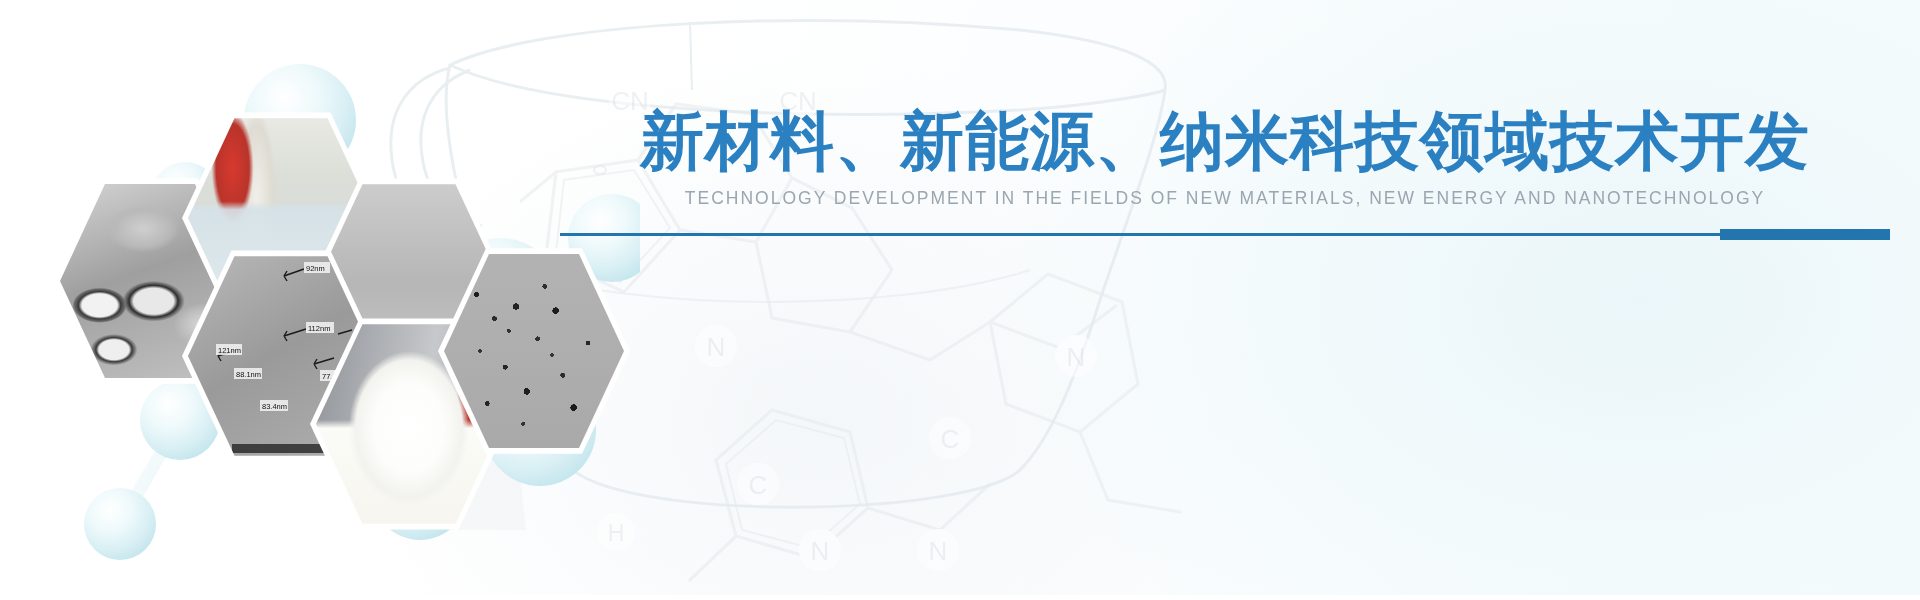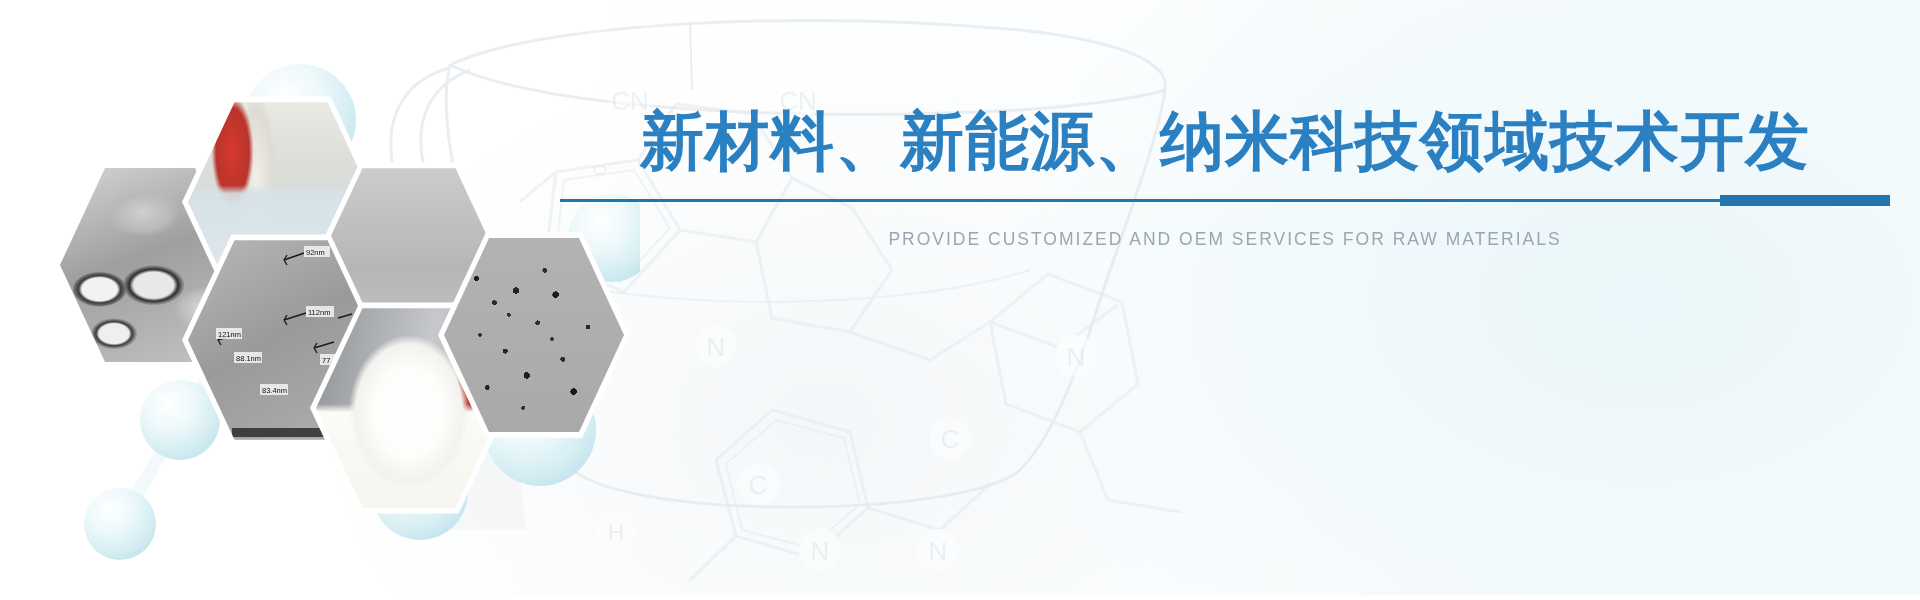--- a/index.html
+++ b/index.html
@@ -18,21 +18,21 @@
       radial-gradient(ellipse 900px 620px at 1640px 300px, #eaf6f9 0%, #f3fafc 40%, rgba(255,255,255,0) 72%),
       radial-gradient(ellipse 700px 520px at 820px 420px, #f4f7f9 0%, rgba(255,255,255,0) 70%),
       linear-gradient(100deg, #ffffff 0%, #ffffff 30%, #fbfdfe 60%, #f2fafc 100%);
     overflow:hidden;
   }
 
   
   .bg-layer { position:absolute; inset:0; pointer-events:none; }
 
   
-  #hex-cluster { position:absolute; left:60px; top:100px; width:580px; height:470px; }
+  #hex-cluster { position:absolute; left:60px; top:116px; width:580px; height:470px; }
   .hex {
     position:absolute;
     clip-path: polygon(25% 2%, 75% 2%, 100% 50%, 75% 98%, 25% 98%, 0% 50%);
     filter: drop-shadow(0 3px 6px rgba(80,100,120,0.18));
     background-color:#c8cdd2;
     background-repeat:no-repeat;
     background-size:cover;
     background-position:center;
   }
   .hex-border {
@@ -314,23 +314,23 @@
     <div class="hex tex-powder" style="left:256px; top:204px; width:186px; height:208px;"></div>
 
     <div class="hex-border" style="left:378px; top:128px; width:192px; height:214px;"></div>
     <div class="hex tex-dots" style="left:384px; top:134px; width:180px; height:202px;"></div>
   </div>
 
   <div id="text-block">
 
     <div class="headline">新材料、新能源、纳米科技领域技术开发</div>
 
+    <div class="sub-en">TECHNOLOGY DEVELOPMENT IN THE FIELDS OF NEW MATERIALS, NEW ENERGY AND NANOTECHNOLOGY</div>
 
     <div id="divider-row">
       <div id="divider-thin"></div>
       <div id="divider-thick"></div>
     </div>
 
 
-    <div class="sub-en tagline-en">PROVIDE CUSTOMIZED AND OEM SERVICES FOR RAW MATERIALS</div>
   </div>
 
 </div>
 
 </body></html>

